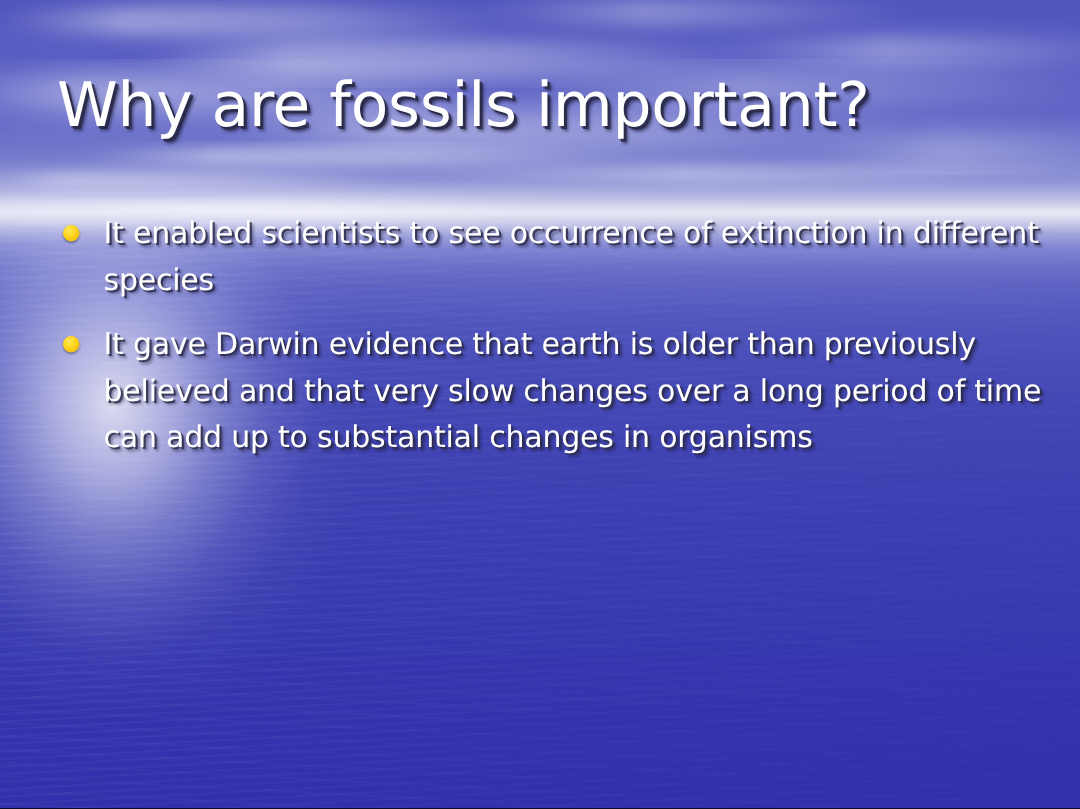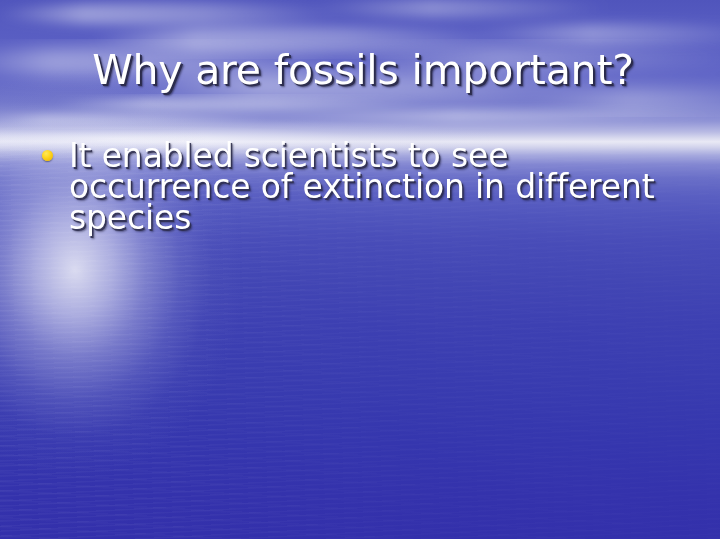--- a/index.html
+++ b/index.html
@@ -125,38 +125,37 @@
     font-size: 41px;
     font-weight: 400;
     line-height: 50px;
     color: #ffffff;
     letter-spacing: -0.2px;
     text-shadow:
        2px 2px 0 rgba(40,40,70,0.85),
        3px 3px 2px rgba(25,25,55,0.55),
        1px 1px 0 rgba(70,70,110,0.6);
     white-space: nowrap;
-    text-align: center;
   }
 
   .bullet-list {
     position: absolute;
     left: 38px;
     top: 140px;
     width: 660px;
     margin: 0;
     padding: 0;
     list-style: none;
   }
 
   .bullet-item {
     position: relative;
     padding-left: 31px;
     margin-bottom: 12px;
-    font-size: 33px;
+    font-size: 20px;
     line-height: 31px;
     color: #ffffff;
     letter-spacing: -0.15px;
     text-shadow:
        1.5px 1.5px 0 rgba(45,45,75,0.85),
        2.5px 2.5px 2px rgba(25,25,55,0.5);
   }
 
   .bullet-marker {
     position: absolute;
@@ -229,17 +228,21 @@
 
     <div class="slide-title">Why are fossils important?</div>
 
     <ul class="bullet-list">
 
       <li class="bullet-item">
         <span class="bullet-marker"></span>
         <span class="bullet-text">It enabled scientists to see occurrence of extinction in different species</span>
       </li>
 
+      <li class="bullet-item">
+        <span class="bullet-marker"></span>
+        <span class="bullet-text">It gave Darwin evidence that earth is older than previously believed and that very slow changes over a long period of time can add up to substantial changes in organisms</span>
+      </li>
 
 
     </ul>
   </div>
 </div>
 
 </body></html>

